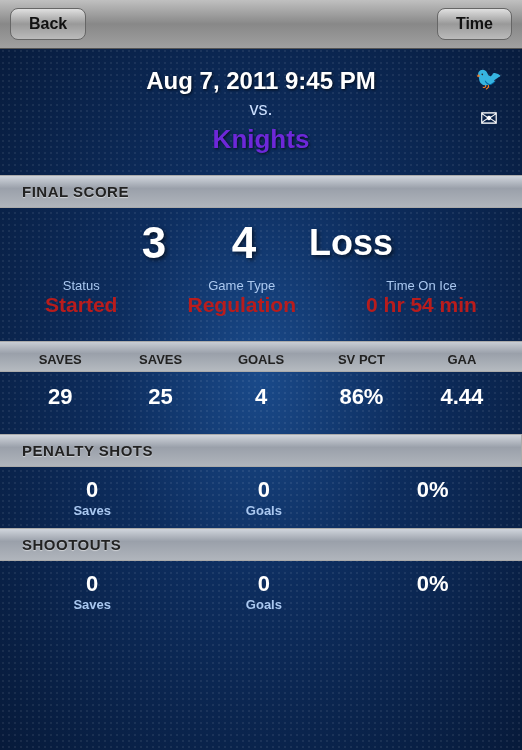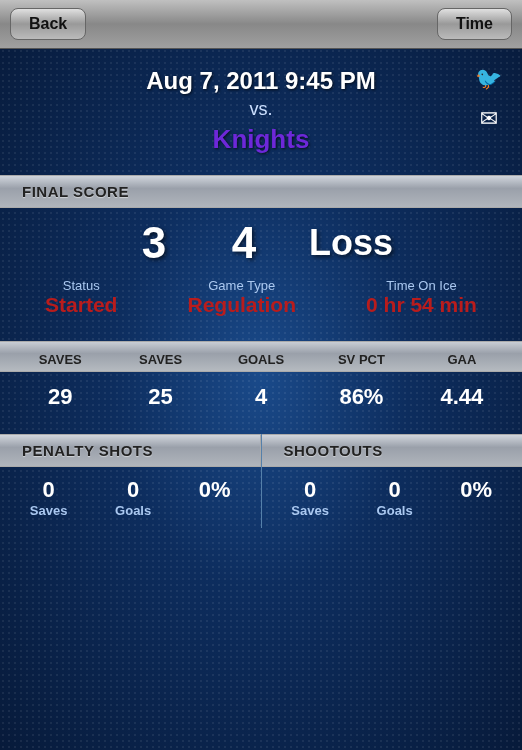--- a/index.html
+++ b/index.html
@@ -180,20 +180,21 @@
     .stat-value {
       font-size: 22px;
       font-weight: bold;
       color: white;
       padding: 4px 0 10px;
     }
 
     
     .penalty-shootout-row {
       display: flex;
+      flex-direction: column;
     }
 
     .penalty-section, .shootout-section {
       flex: 1;
     }
 
     .penalty-section .section-header {
       border-right: 1px solid #aaa;
     }
 

